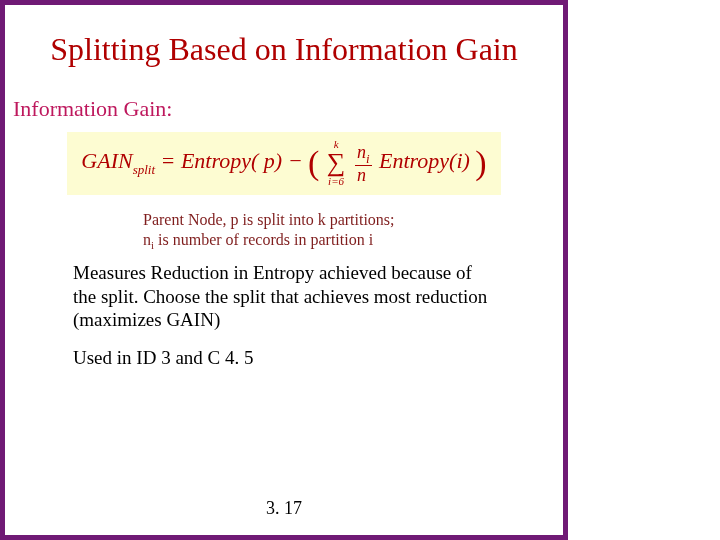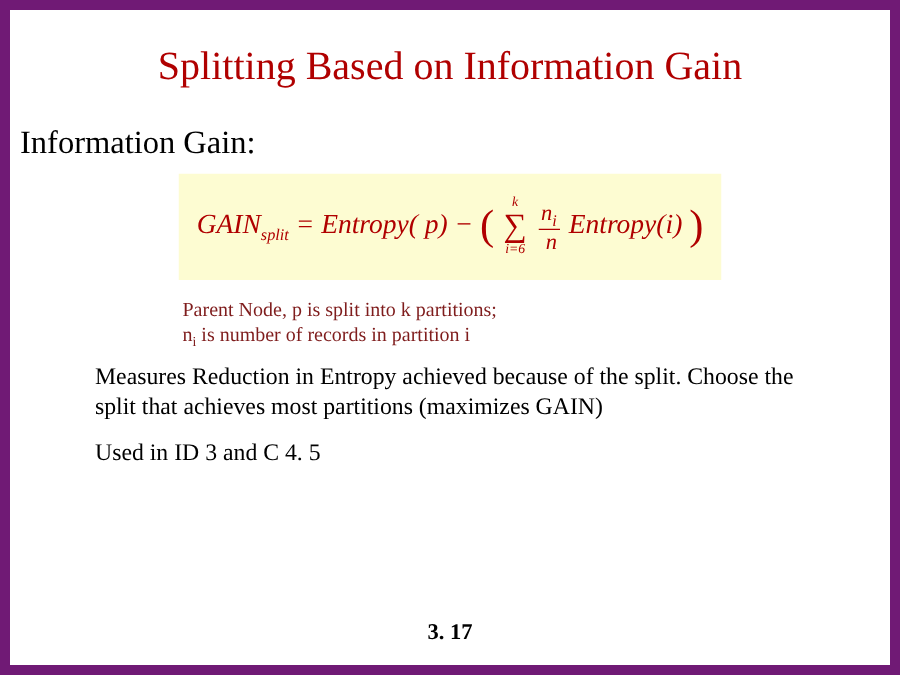--- a/index.html
+++ b/index.html
@@ -2,38 +2,38 @@
 <html><head>
 <meta charset="utf-8">
 <style>
   body {
     margin: 0;
     padding: 0;
     background: #fff;
     font-family: "Times New Roman", Times, serif;
   }
   .slide {
-    width: 720px;
+    width: 568px;
     height: 540px;
     box-sizing: border-box;
-    border: 8px solid #701a75;
+    border: 5px solid #701a75;
     background: #fff;
     position: relative;
     padding: 18px 28px 0 28px;
   }
   .title {
     text-align: center;
     font-size: 32px;
     color: #b00000;
     margin: 8px 0 28px 0;
     font-weight: normal;
   }
   .subhead {
-    font-size: 26px;
-    color: #000000;
+    font-size: 22px;
+    color: #be185d;
     margin: 6px 0 10px -20px;
   }
   .formula-wrap {
     text-align: center;
     margin: 4px 0 16px 0;
   }
   .formula {
     display: inline-block;
     background: #fdfcd2;
     padding: 6px 14px 6px 14px;
@@ -61,23 +61,23 @@
     text-align: center;
     line-height: 1;
   }
   .formula .sum .lim {
     font-size: 11px;
     display: block;
   }
   .formula .frac {
     display: inline-block;
     vertical-align: middle;
-    text-align: right;
+    text-align: left;
     line-height: 1;
-    margin: 16px 2px;
+    margin: 5px 2px;
   }
   .formula .frac .num {
     display: block;
     border-bottom: 1.5px solid #b00000;
     padding: 0 2px;
     font-size: 18px;
   }
   .formula .frac .den {
     display: block;
     padding: 0 2px;
@@ -101,21 +101,20 @@
     margin: 0 0 14px 0;
   }
   .pagenum {
     position: absolute;
     bottom: 16px;
     left: 0;
     width: 100%;
     text-align: center;
     font-size: 18px;
     color: #000;
-    font-weight: bold;
   }
 </style>
 </head>
 <body>
 
 <div class="slide">
 
   <div class="title">Splitting Based on Information Gain</div>
 
   <div class="subhead">Information Gain:</div>
@@ -140,18 +139,18 @@
       <span class="big">)</span>
     </span>
   </div>
 
   <div class="note">Parent Node, p is split into k partitions;</div>
   <div class="note">
     <span>n</span><span class="sub">i</span><span> is number of records in partition i</span>
   </div>
 
   <div class="body">
-    <p>Measures Reduction in Entropy achieved because of the split. Choose the split that achieves most partitions (maximizes GAIN)</p>
+    <p>Measures Reduction in Entropy achieved because of the split. Choose the split that achieves most reduction (maximizes GAIN)</p>
     <p>Used in ID 3 and C 4. 5</p>
   </div>
 
   <div class="pagenum">3. 17</div>
 </div>
 
 </body></html>

